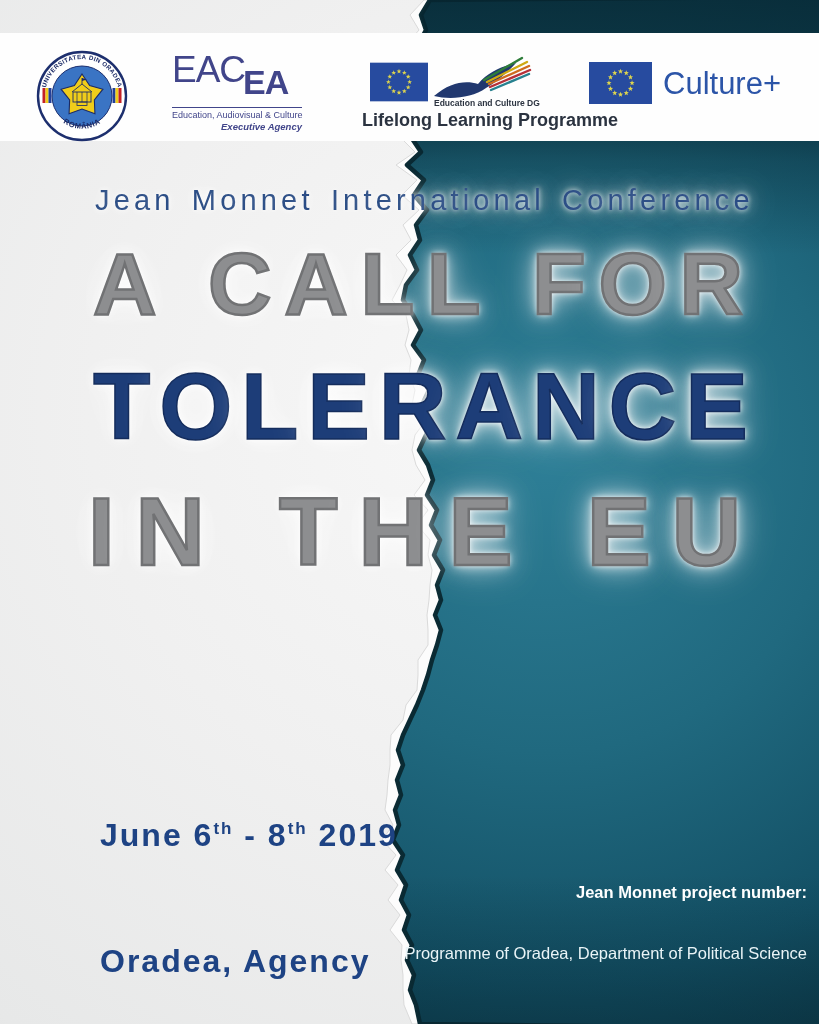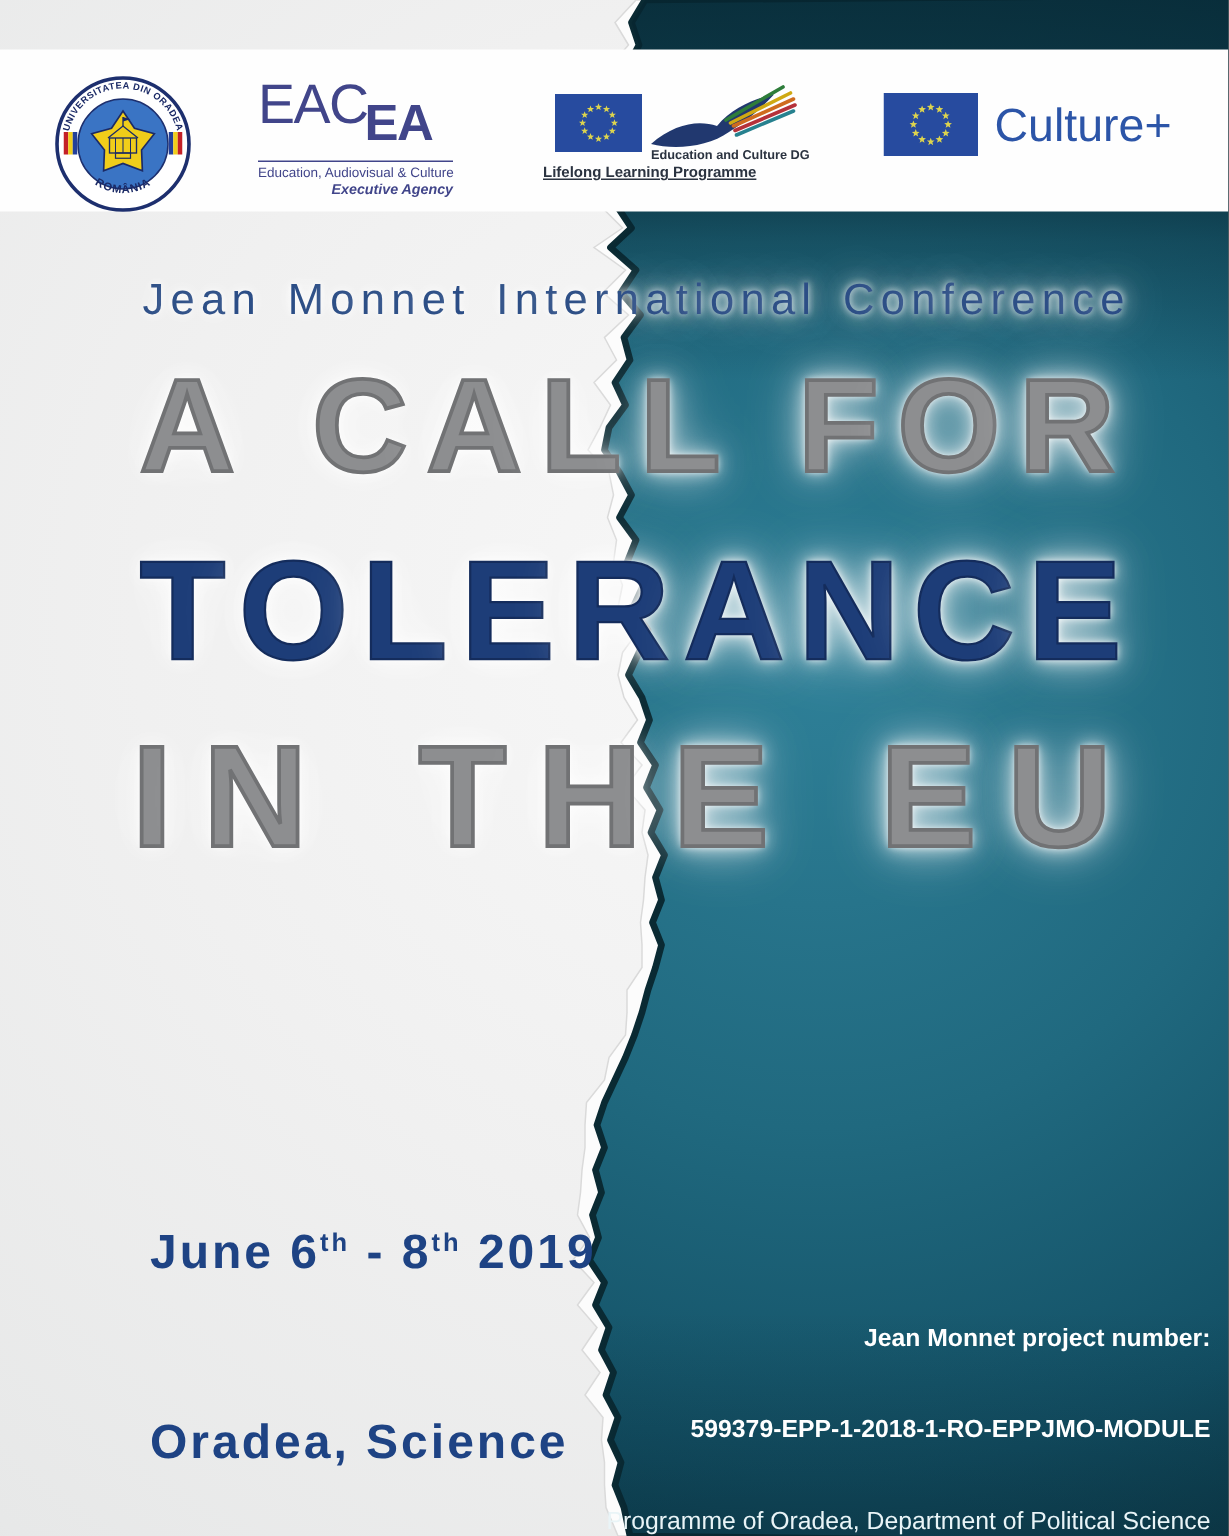--- a/index.html
+++ b/index.html
@@ -22,21 +22,21 @@
   .eacea .w2{position:absolute;left:71px;top:8px;font-size:34px;font-weight:bold;letter-spacing:-1px;}
   .eacea .rule{position:absolute;left:0;top:52px;width:130px;height:0;border-top:1.6px solid #41458a;}
   .eacea .t1{position:absolute;left:0;top:55px;width:124px;font-size:9px;text-align:center;white-space:nowrap;}
   .eacea .t2{position:absolute;left:0;top:66px;width:130px;font-size:9.5px;font-weight:bold;font-style:italic;text-align:right;white-space:nowrap;}
 
   
   .llp{left:362px;top:25px;width:175px;height:80px;}
   .llp .flag{position:absolute;left:8px;top:4px;}
   .llp .bird{position:absolute;left:68px;top:-2px;}
   .llp .dg{position:absolute;left:72px;top:40px;width:104px;font-size:8.5px;font-weight:bold;color:#2b3340;text-align:left;white-space:nowrap;}
-  .llp .name{position:absolute;left:0;top:52px;font-size:10px;font-weight:bold;color:#2b3340;white-space:nowrap;text-decoration:underline;}
+  .llp .name{position:absolute;left:0;top:52px;font-size:18px;font-weight:bold;color:#2b3340;white-space:nowrap;}
 
   
   .erasmus{left:589px;top:29px;width:190px;height:46px;}
   .erasmus .flag{position:absolute;left:0;top:0;}
   .erasmus .name{position:absolute;left:74px;top:4px;font-size:31px;color:#2c55a8;white-space:nowrap;}
 
   
   .split{display:flex;justify-content:space-between;align-items:baseline;}
   .split .sp{flex:0 0 auto;}
   .glow{text-shadow:0 0 5px rgba(255,255,255,.95),0 0 12px rgba(255,255,255,.85),0 0 24px rgba(255,255,255,.7),0 0 40px rgba(255,255,255,.5);}
@@ -254,25 +254,24 @@
       <span>T</span>
       <span>H</span>
       <span>E</span>
       <span class="sp">&nbsp;</span>
       <span>E</span>
       <span>U</span>
     </div>
 
   <div class="abs when">
     <div><span>June 6</span><sup>th</sup><span> - 8</span><sup>th</sup><span> 2019</span></div>
-    <div>Oradea, Science</div>
+    <div>Oradea, Agency</div>
   </div>
 
   <div class="abs project">
     <div class="b">Jean Monnet project number:</div>
-    <div class="b">599379-EPP-1-2018-1-RO-EPPJMO-MODULE</div>
     <div>Programme of Oradea, Department of Political Science</div>
     
     
     
   </div>
 
 </div>
 
 </body></html>

